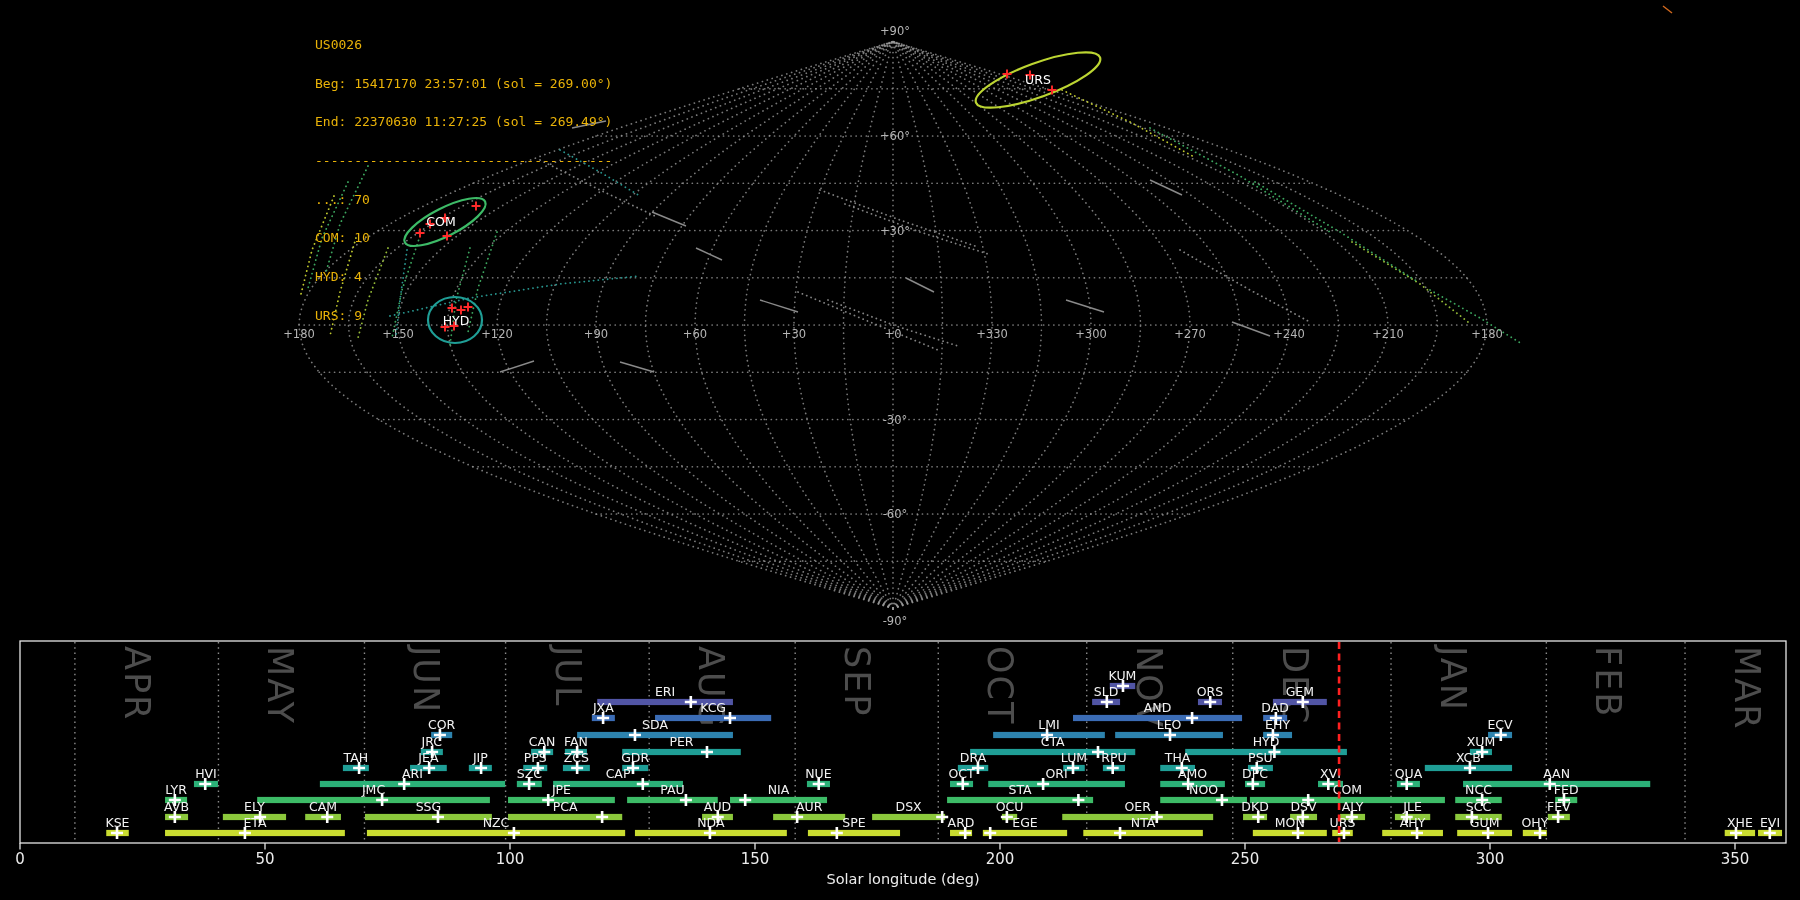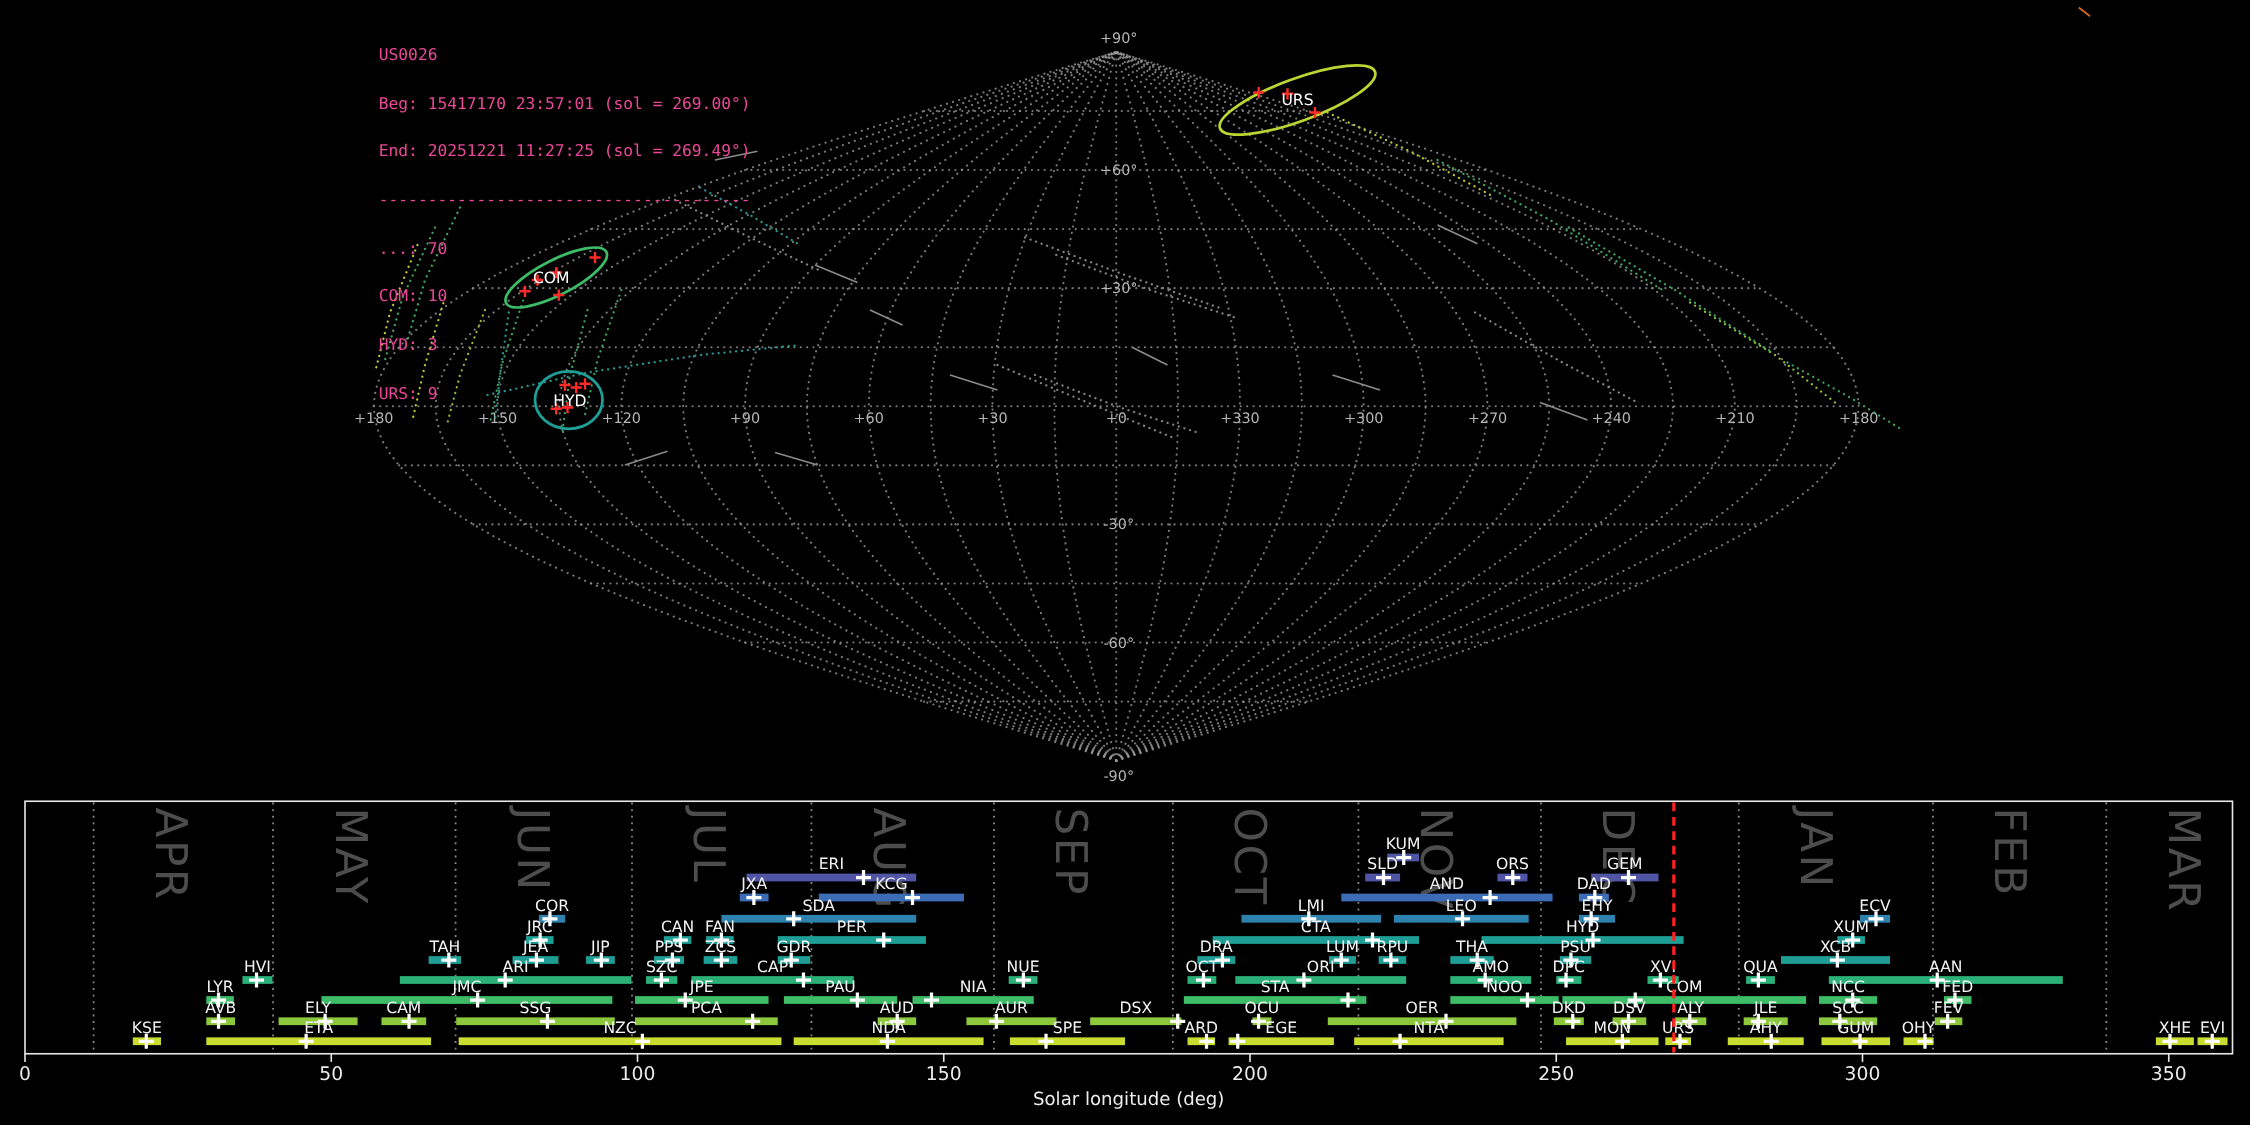--- a/index.html
+++ b/index.html
@@ -1,19 +1,19 @@
 <!DOCTYPE html>
 <html><head>
 <meta charset="utf-8">
 <style>
   html,body{margin:0;padding:0;background:#000;}
   body{width:1800px;height:900px;position:relative;overflow:hidden;
        font-family:"DejaVu Sans",sans-serif;}
   #scene{position:absolute;left:0;top:0;}
-  #info-block{position:absolute;left:303px;top:13px;color:#ec4899;
+  #info-block{position:absolute;left:315px;top:13px;color:#eab308;
       font-family:"DejaVu Sans Mono",monospace;font-size:13px;line-height:12.9px;
       white-space:pre;}
   .grid-dot{fill:none;stroke:#979797;stroke-width:1.7;stroke-dasharray:.1 5;
       stroke-linecap:round;opacity:.8;}
   .trail{fill:none;stroke-width:1.8;stroke-dasharray:.1 4.6;stroke-linecap:round;opacity:.95;}
   .seg{stroke-width:1.4;}
   .map-label{fill:#b5b5b5;font-size:11.5px;text-anchor:middle;}
   .shower-ellipse{fill:none;stroke-width:2.2;}
   .radiant-label{fill:#fff;font-size:12.5px;text-anchor:middle;}
   .cross{fill:none;stroke-width:1.9;}
@@ -444,19 +444,19 @@
       <line x1="1490" y1="843" x2="1490" y2="849.5" class="tick-line"></line>
       <text x="1490" y="864" class="tick-label">300</text>
       <line x1="1735.0000000000002" y1="843" x2="1735.0000000000002" y2="849.5" class="tick-line"></line>
       <text x="1735.0000000000002" y="864" class="tick-label">350</text>
     </g>
 </svg>
 
 <div id="info-block">
   <div>US0026</div>
   <div>Beg: 15417170 23:57:01 (sol = 269.00°)</div>
-  <div>End: 20251221 11:27:25 (sol = 269.49°)</div>
+  <div>End: 22370630 11:27:25 (sol = 269.49°)</div>
   <div>--------------------------------------</div>
   <div>...: 70</div>
   <div>COM: 10</div>
-  <div>HYD: 3</div>
+  <div>HYD: 4</div>
   <div>URS: 9</div>
 </div>
 
 </body></html>

